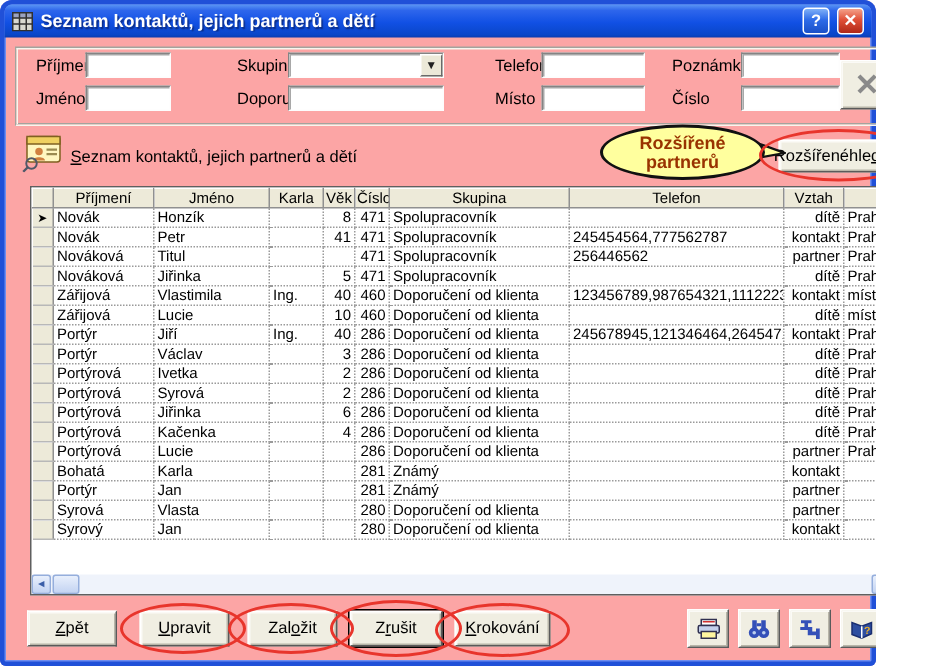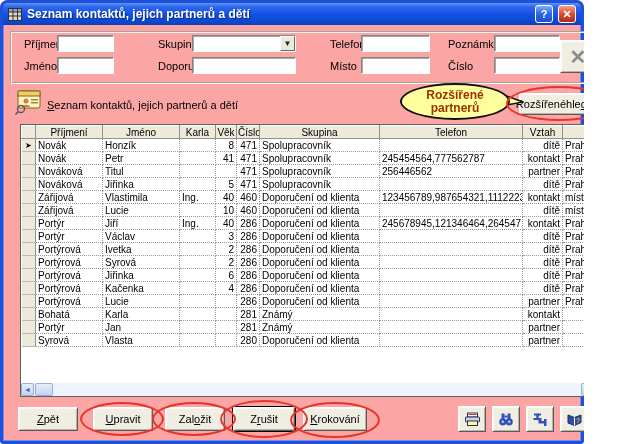--- a/index.html
+++ b/index.html
@@ -363,20 +363,32 @@
             <td class="c0">Syrová</td>
             <td class="c1">Vlasta</td>
             <td class="c2"></td>
             <td class="c3"></td>
             <td class="c4">280</td>
             <td class="c5">Doporučení od klienta</td>
             <td class="c6"></td>
             <td class="c7">partner</td>
             <td class="c8"></td>
           </tr>
+          <tr>
+            <td class="sel"></td>
+            <td class="c0">Syrový</td>
+            <td class="c1">Jan</td>
+            <td class="c2"></td>
+            <td class="c3"></td>
+            <td class="c4">280</td>
+            <td class="c5">Doporučení od klienta</td>
+            <td class="c6"></td>
+            <td class="c7">kontakt</td>
+            <td class="c8"></td>
+          </tr>
         </tbody>
     </table>
     <div class="vscroll">
       <span class="sb-btn" style="left:0;top:0;width:13px;height:13px;">▲</span>
       <span class="sb-thumb" style="left:0;top:14px;width:13px;height:55px;"></span>
       <span class="sb-btn" style="left:0;top:247px;width:13px;height:13px;">▼</span>
     </div>
     <div class="hscroll">
       <span class="sb-btn" style="left:0;top:0;width:13px;height:13px;">◄</span>
       <span class="sb-thumb" style="left:14px;top:0;width:18px;height:13px;"></span>

